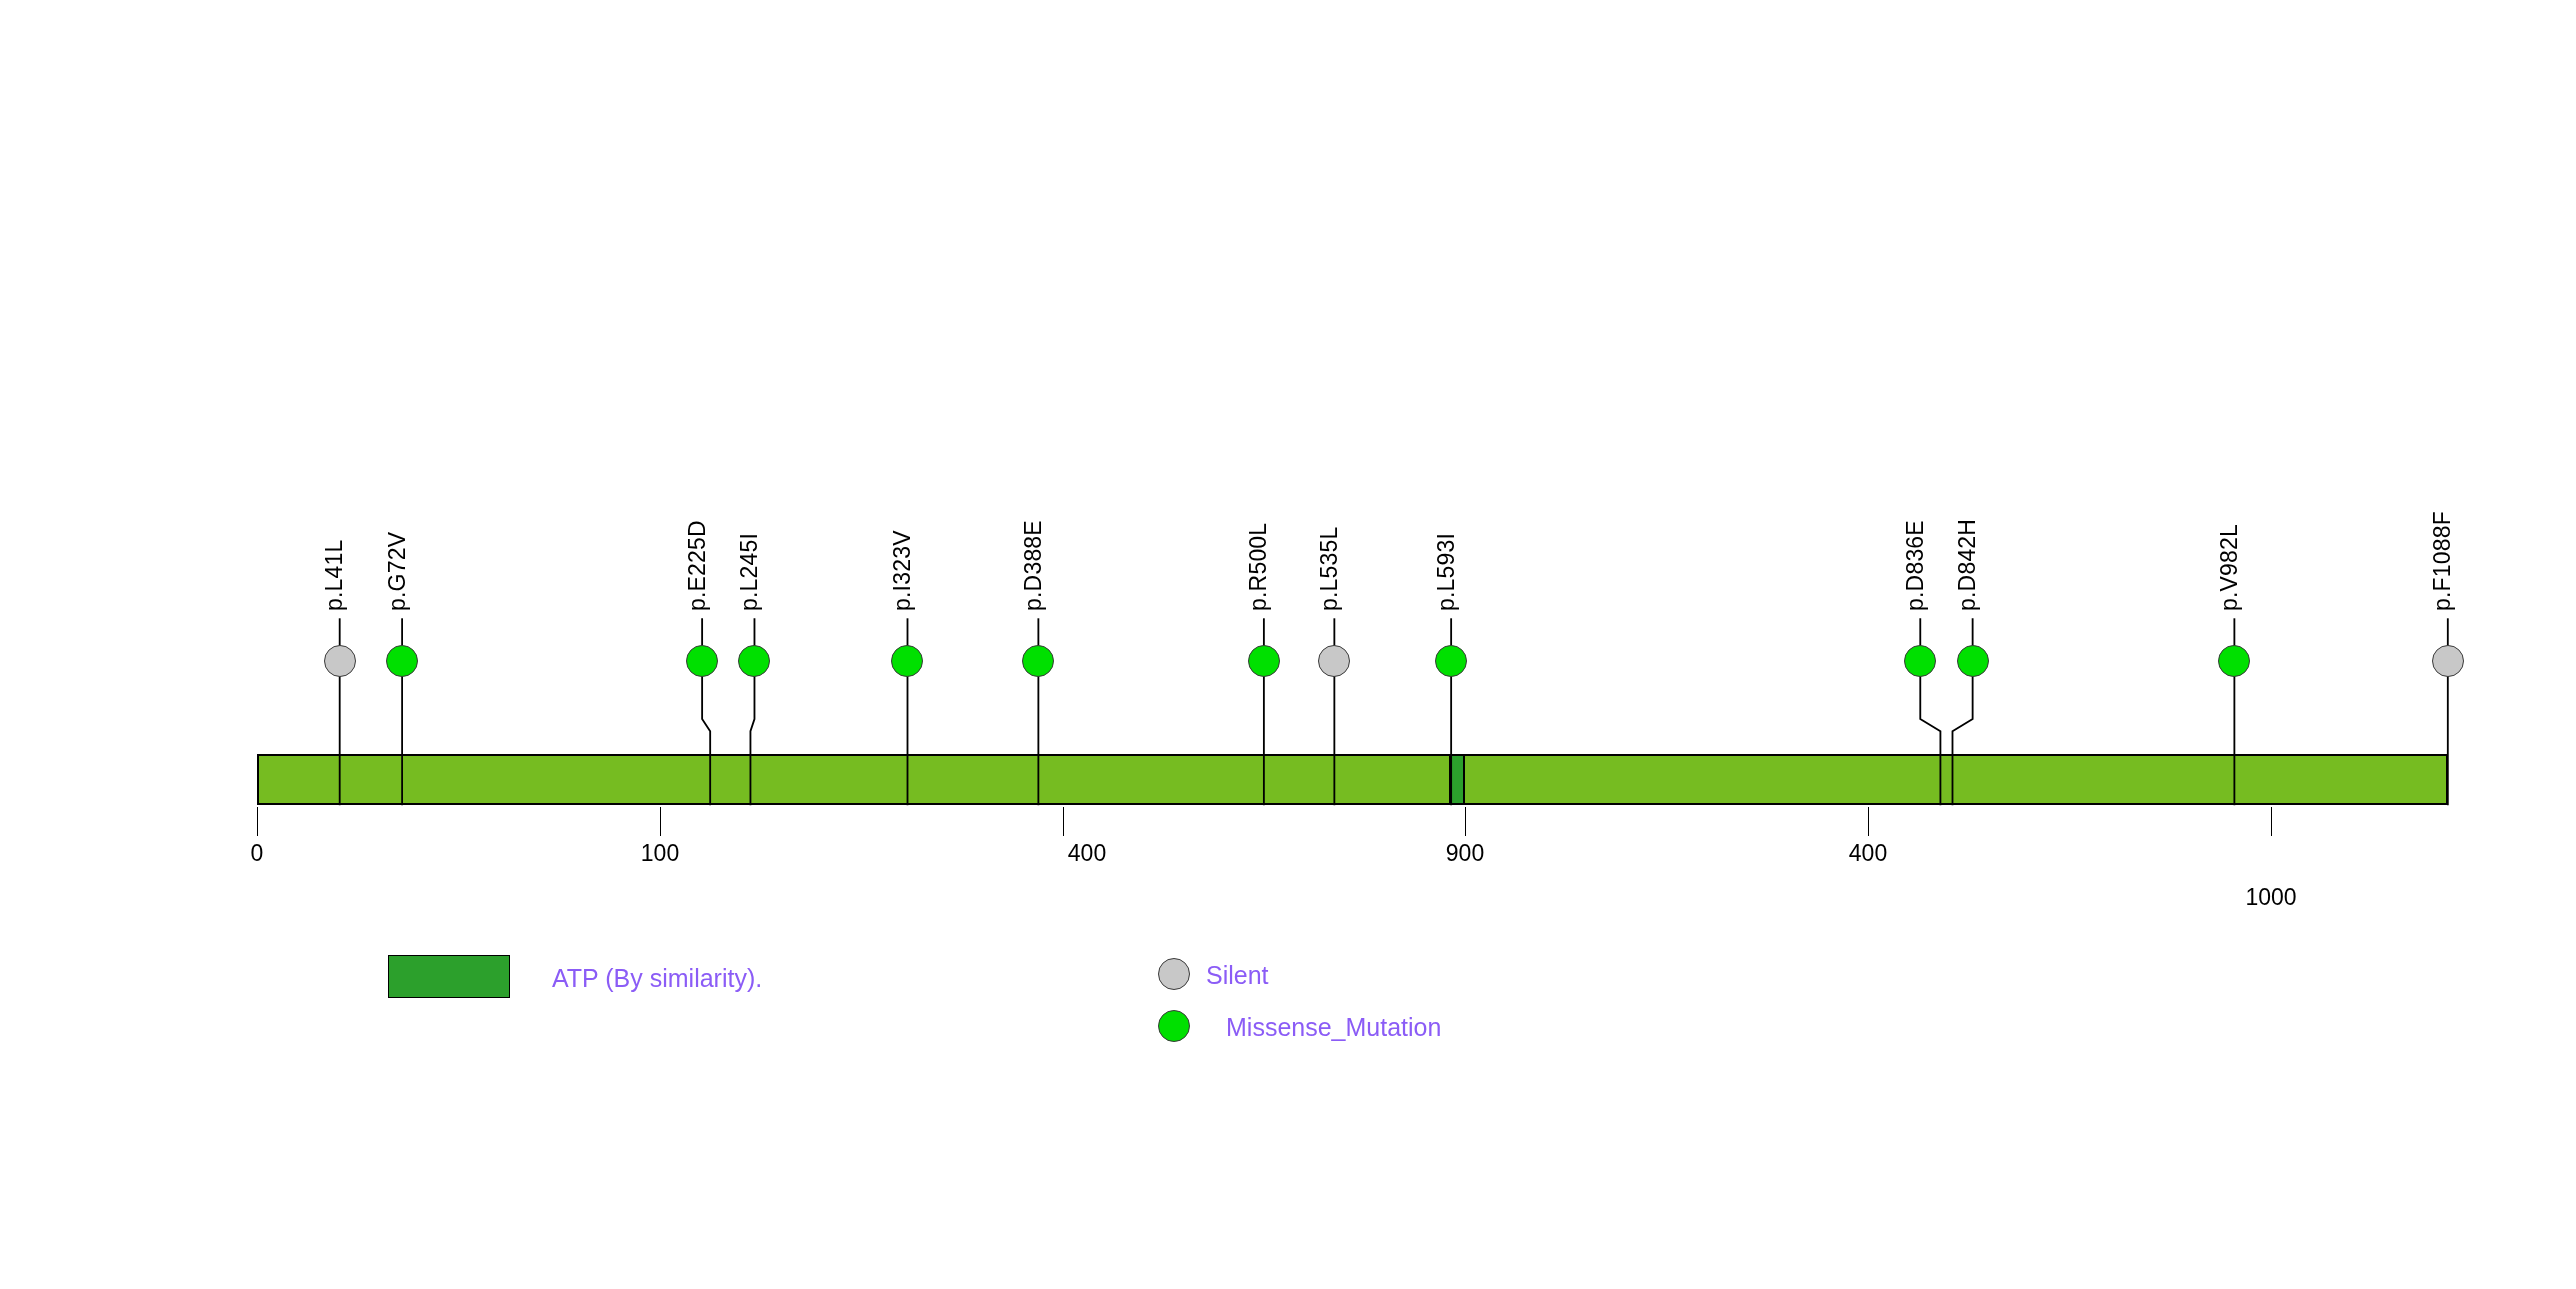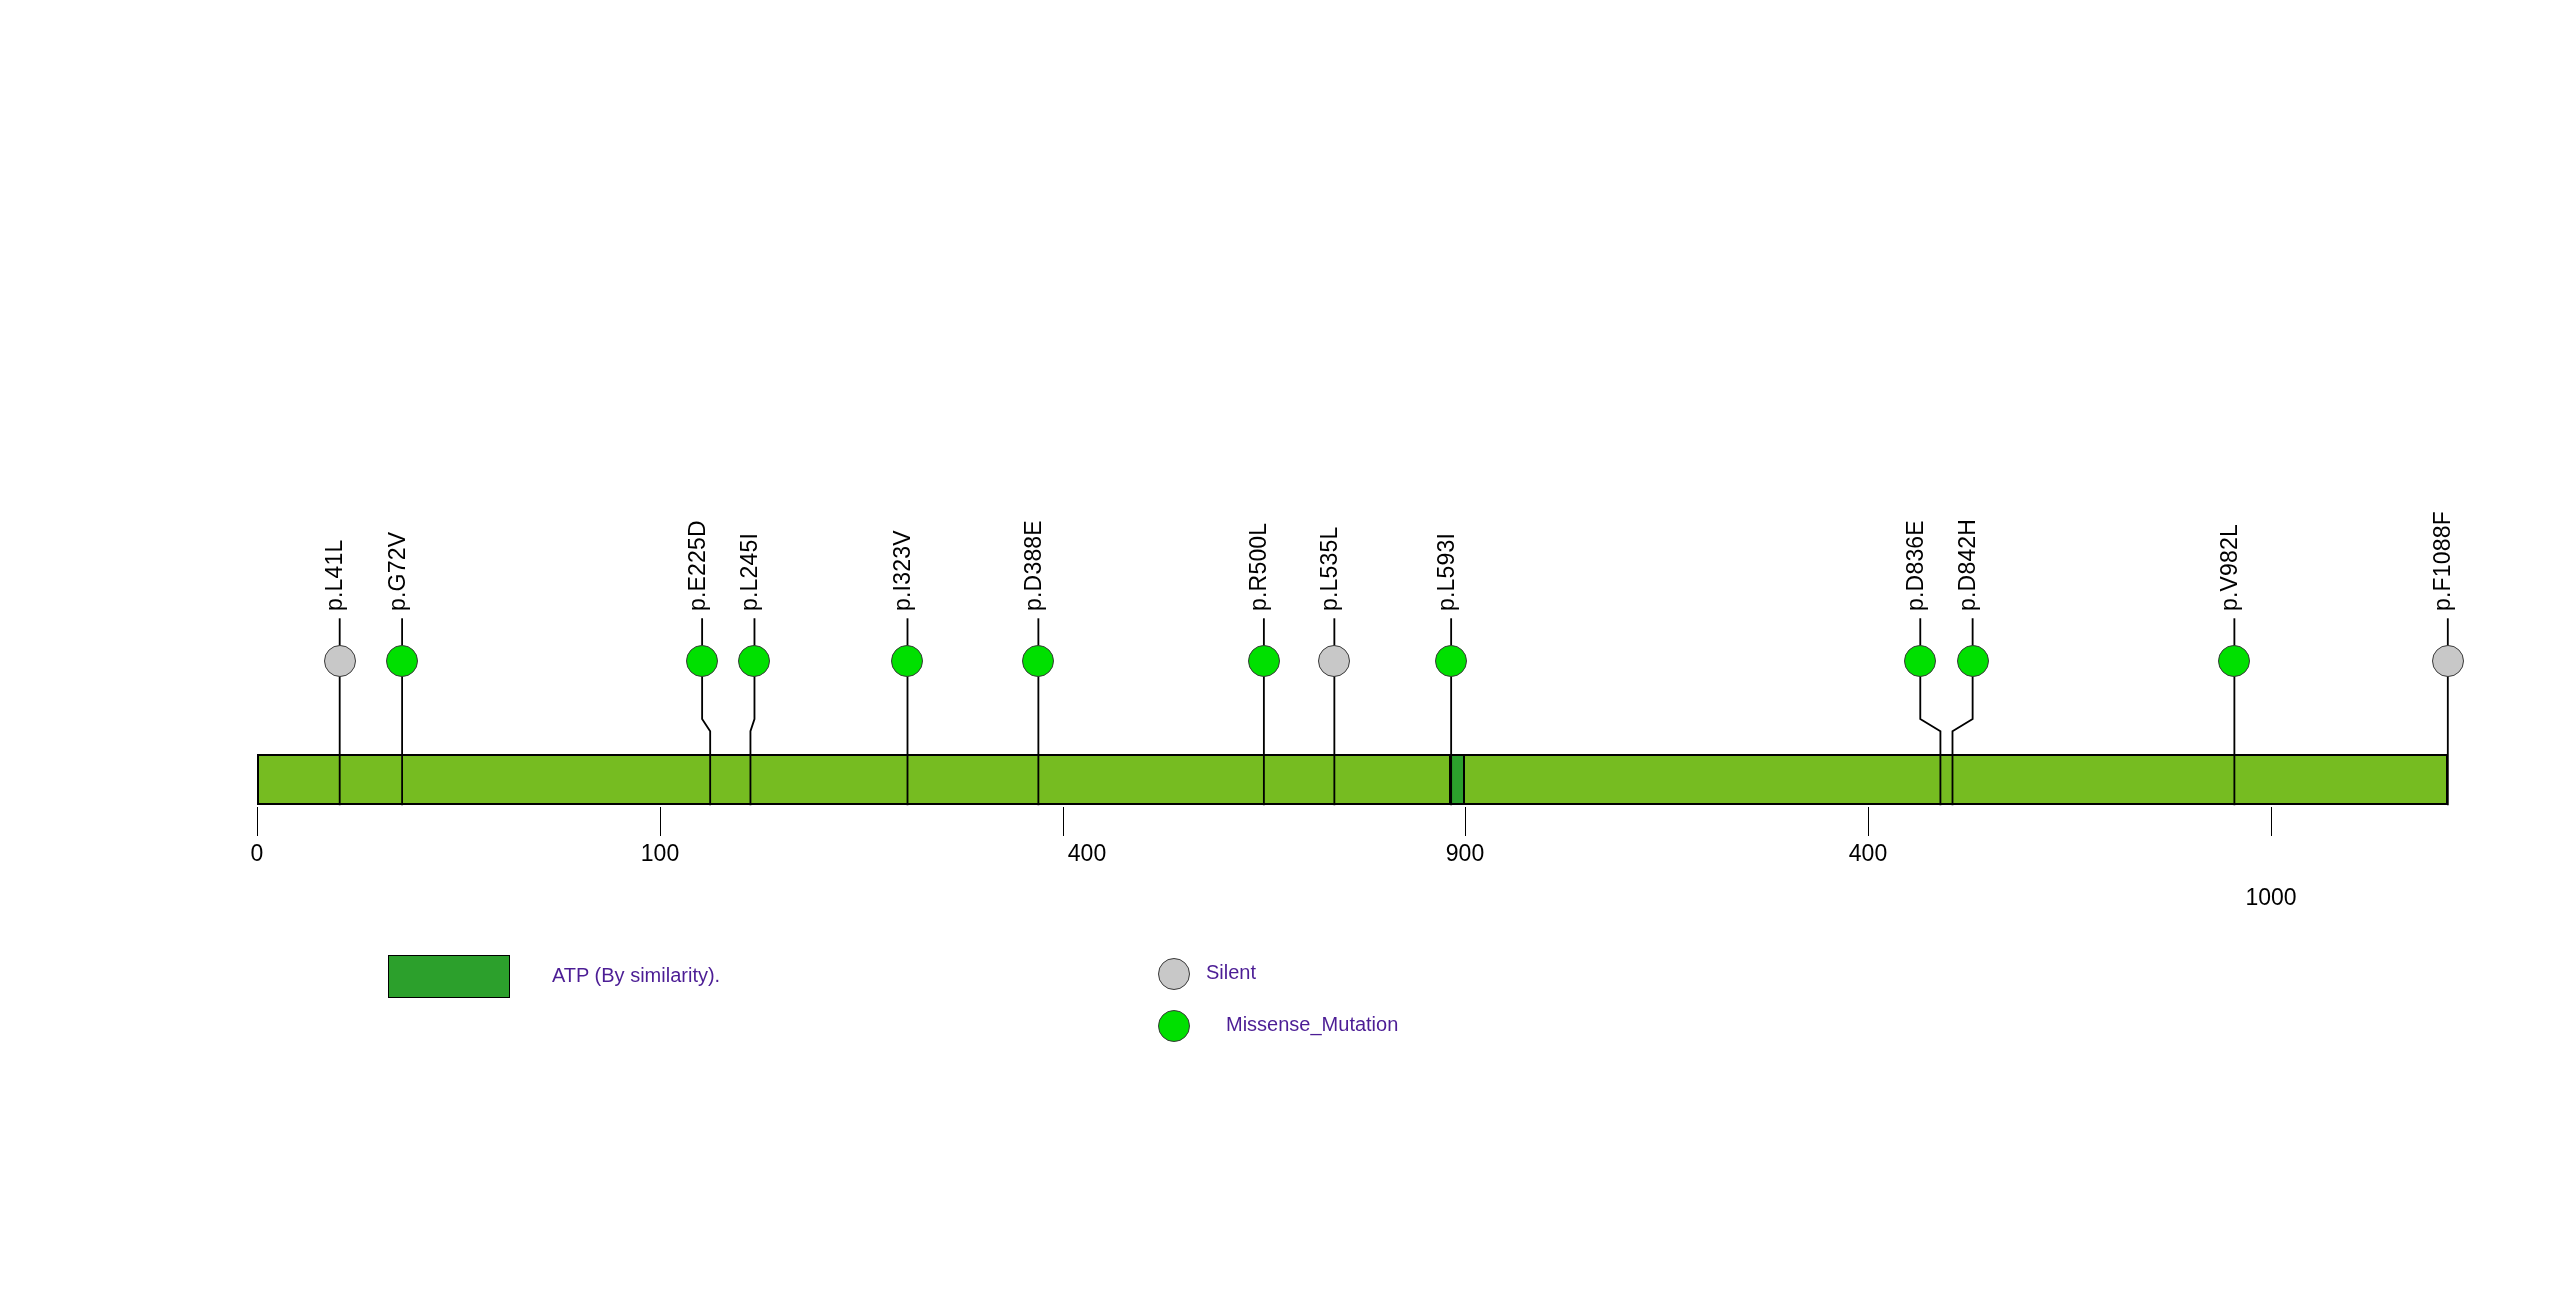--- a/index.html
+++ b/index.html
@@ -67,22 +67,22 @@
 
   
   .legend-domain-swatch {
     position: absolute;
     box-sizing: border-box;
     border: 1.5px solid #000000;
     background: #2CA02C;
   }
   .legend-text {
     position: absolute;
-    font-size: 20px;
-    color: #4c1d95;
+    font-size: 25px;
+    color: #8b5cf6;
     white-space: nowrap;
     text-align: right;
   }
   .legend-dot {
     position: absolute;
     box-sizing: border-box;
     border: 1.5px solid #3a3a3a;
     border-radius: 50%;
   }
 </style>

